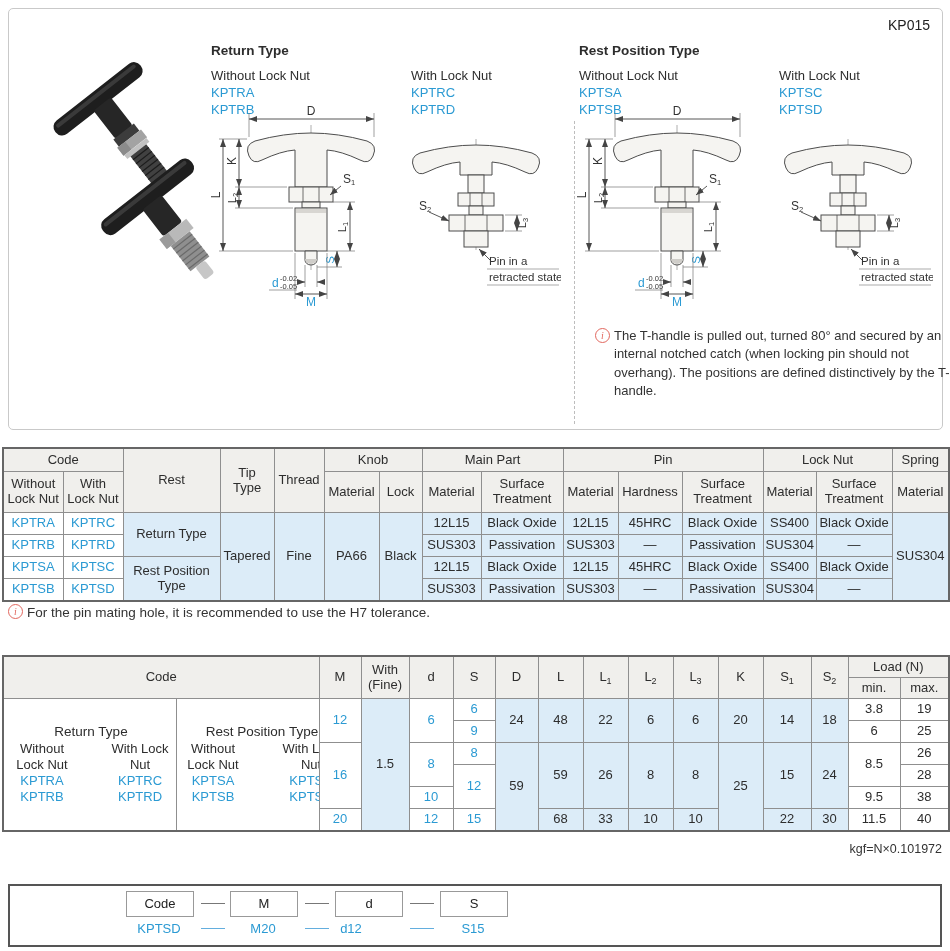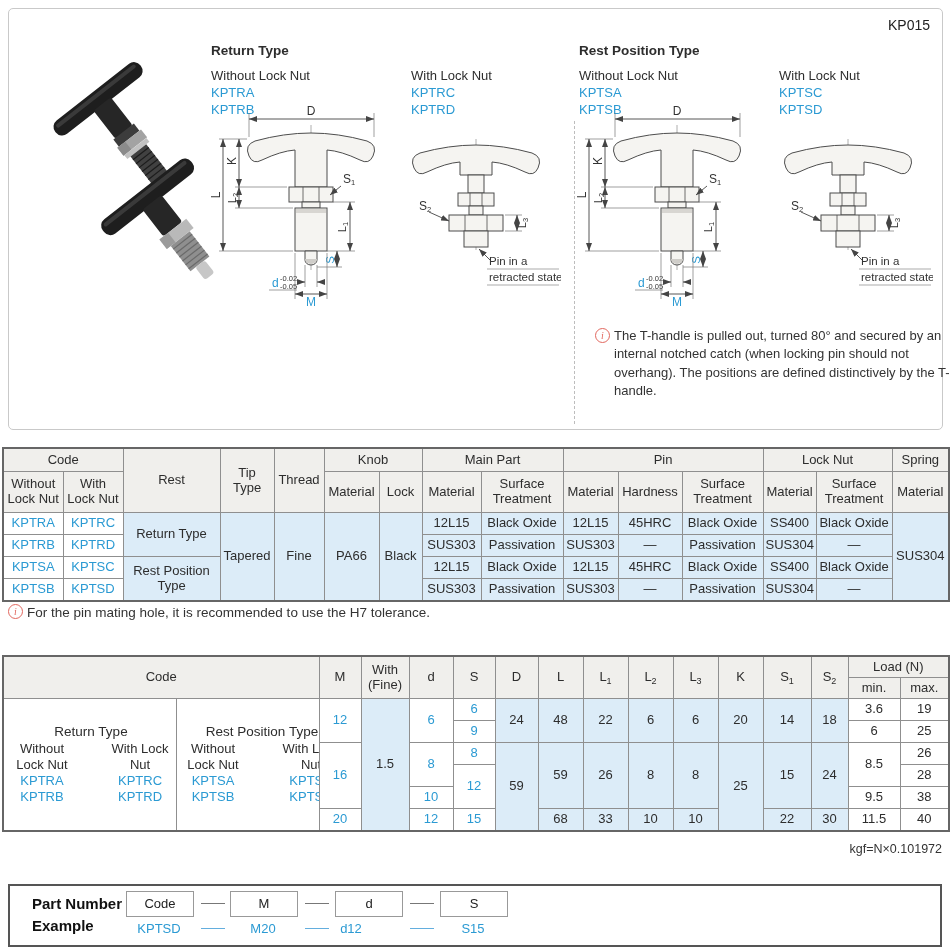--- a/index.html
+++ b/index.html
@@ -544,21 +544,21 @@
       <td class="wh bl" rowspan="2">6</td>
       <td class="wh bl">6</td>
       <td class="lb" rowspan="2">24</td>
       <td class="lb" rowspan="2">48</td>
       <td class="lb" rowspan="2">22</td>
       <td class="lb" rowspan="2">6</td>
       <td class="lb" rowspan="2">6</td>
       <td class="lb" rowspan="2">20</td>
       <td class="lb" rowspan="2">14</td>
       <td class="lb" rowspan="2">18</td>
-      <td class="wh">3.6</td>
+      <td class="wh">3.8</td>
       <td class="wh">19</td>
     </tr>
     <tr>
       <td class="wh bl">9</td>
       <td class="wh">6</td>
       <td class="wh">25</td>
     </tr>
     <tr>
       <td class="wh bl" rowspan="3">16</td>
       <td class="wh bl" rowspan="2">8</td>
@@ -595,24 +595,20 @@
       <td class="lb">30</td>
       <td class="wh">11.5</td>
       <td class="wh">40</td>
     </tr>
   </tbody>
     </table>
 
   <div class="kgf">kgf=N×0.101972</div>
 
   <div class="pn-box">
-    <div class="pn-title">
-      <span>Part Number</span><br>
-      <span>Example</span>
-    </div>
     <div class="pn-field" style="left:116px">Code</div>
     <div class="pn-field" style="left:220px">M</div>
     <div class="pn-field" style="left:325px">d</div>
     <div class="pn-field" style="left:430px">S</div>
     <div class="dash-g" style="left:191px"></div>
     <div class="dash-g" style="left:295px"></div>
     <div class="dash-g" style="left:400px"></div>
     <div class="pn-value" style="left:116px">KPTSD</div>
     <div class="pn-value" style="left:220px">M20</div>
     <div class="pn-value" style="left:308px">d12</div>

